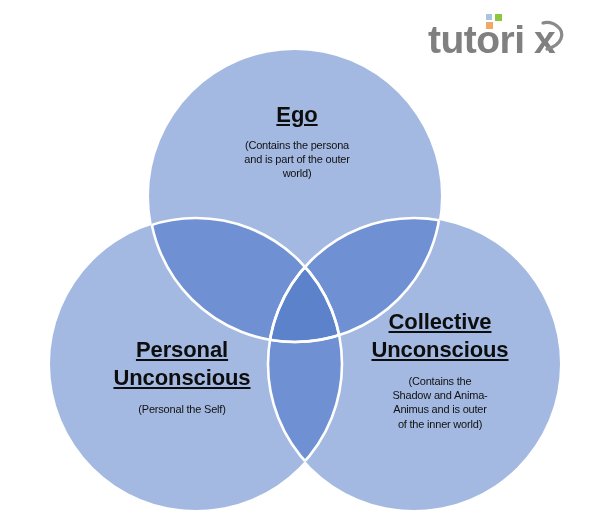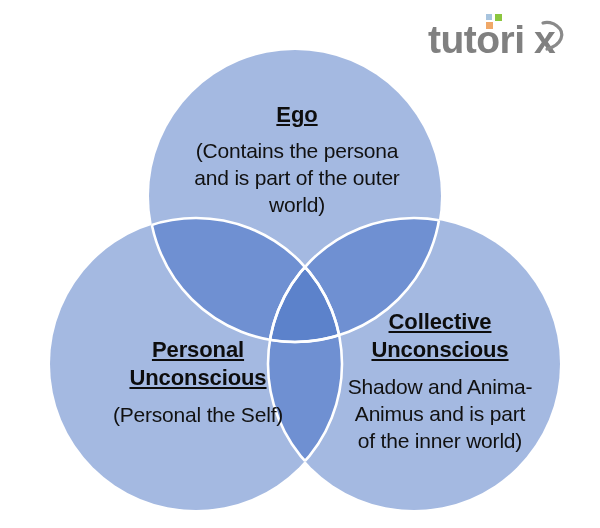--- a/index.html
+++ b/index.html
@@ -49,35 +49,35 @@
     pointer-events: none;
   }
   .label-title {
     font-weight: bold;
     font-size: 22px;
     letter-spacing: -0.1px;
     color: #0d0d0d;
     text-decoration: underline;
   }
   .label-desc {
-    font-size: 21px;
+    font-size: 11px;
     font-weight: normal;
     color: #111111;
     letter-spacing: -0.2px;
   }
   .label-ego {
     left: 178px;
     top: 101px;
     width: 238px;
   }
   .label-ego .label-desc {
     margin-top: 9px;
   }
   .label-personal {
-    left: 92px;
+    left: 76px;
     top: 336px;
     width: 212px;
   }
   .label-personal .label-desc {
     margin-top: 10px;
   }
   .label-collective {
     left: 340px;
     top: 308px;
     width: 200px;
@@ -169,22 +169,23 @@
       <div>(Personal the Self)</div>
     </div>
   </div>
 
   <div class="label-block label-collective">
     <div class="label-title">
       <div>Collective</div>
       <div>Unconscious</div>
     </div>
     <div class="label-desc">
+      <div>(Contains the</div>
       <div>Shadow and Anima-</div>
-      <div>Animus and is part</div>
+      <div>Animus and is outer</div>
       <div>of the inner world)</div>
     </div>
   </div>
 
   <div class="logo">
     <svg class="logo-svg" width="160" height="50" viewBox="0 0 160 50">
 
       <rect x="60" y="3" width="6" height="6" fill="#A8C4DE"></rect>
       <rect x="60" y="11" width="7" height="7" fill="#F0A868"></rect>
       <rect x="69" y="3" width="7" height="7" fill="#8CC63F"></rect>

